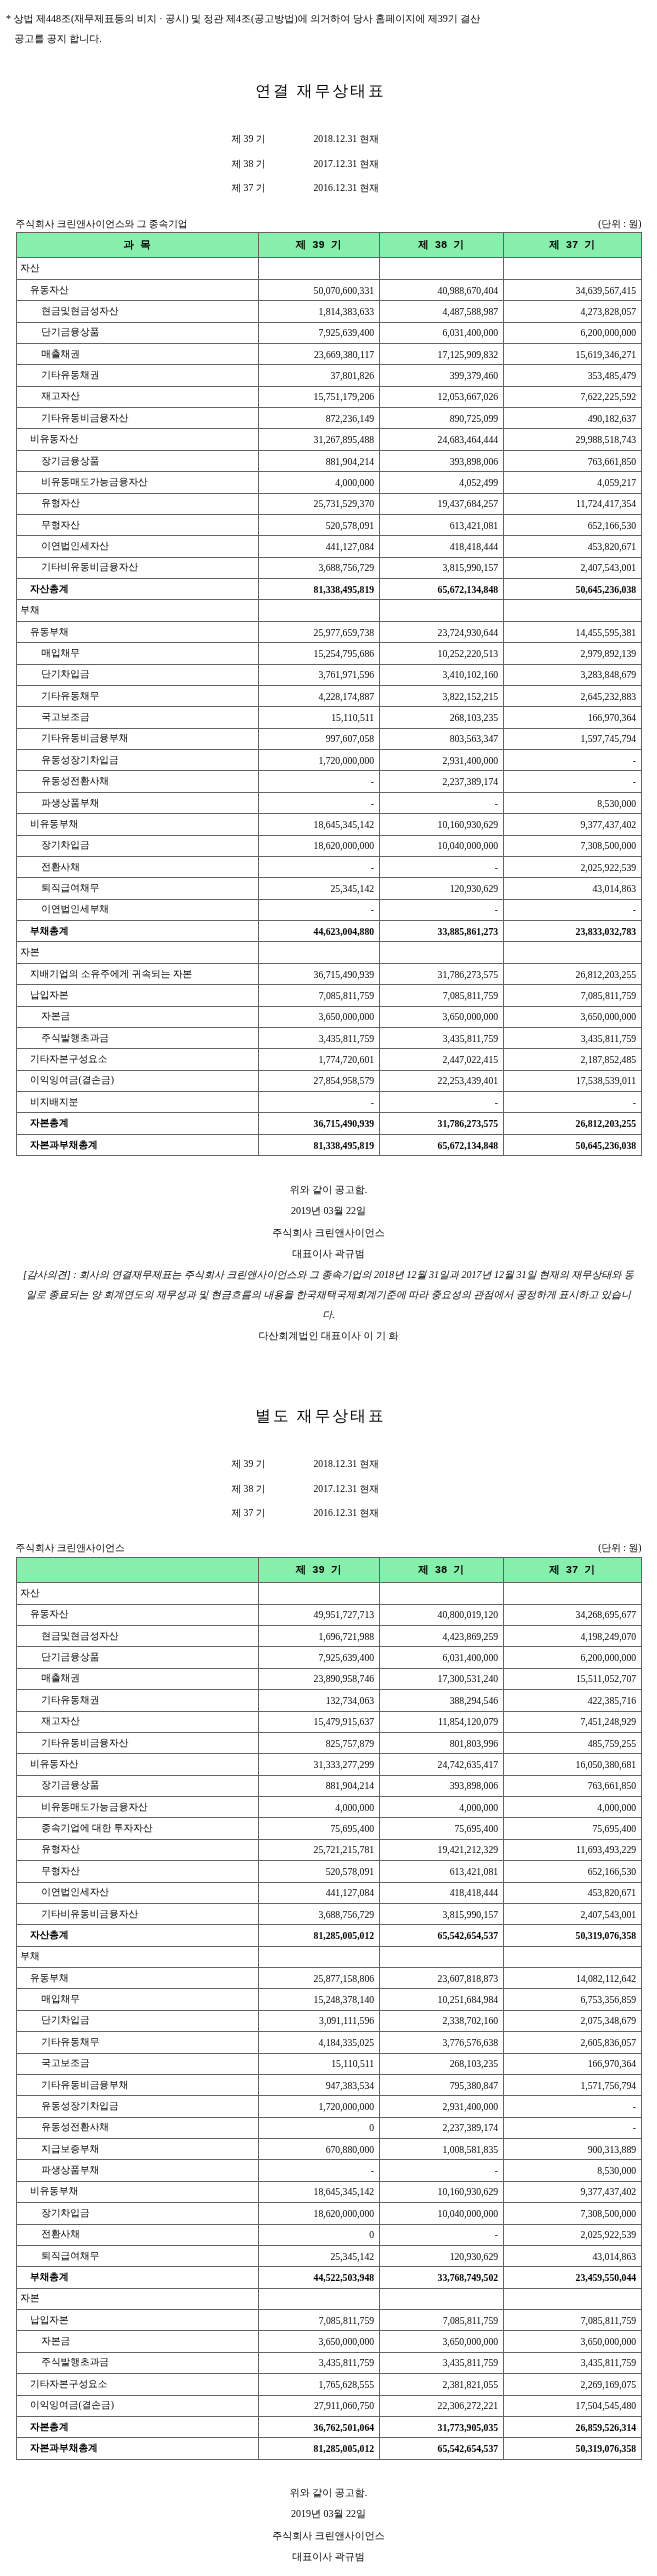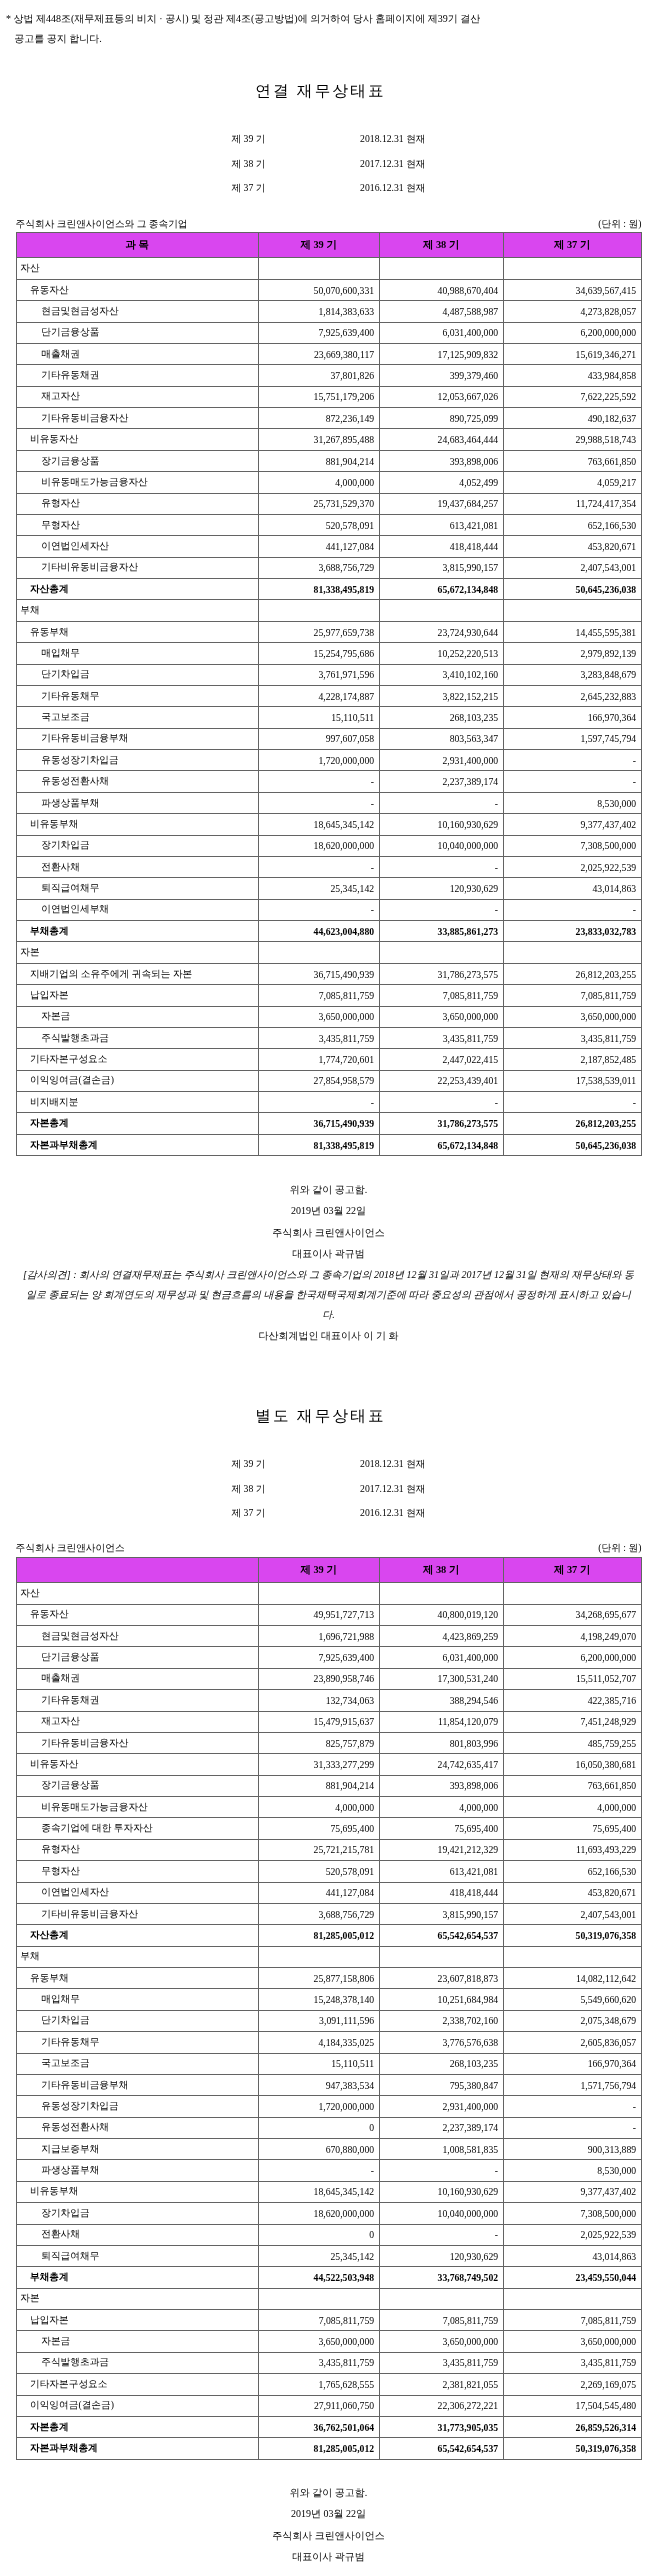--- a/index.html
+++ b/index.html
@@ -22,21 +22,21 @@
     letter-spacing: 2.2px;
     margin: 33px 16px 25px 0;
   }
   .periods { margin: 0 auto 16.4px auto; width: 313px; }
   .period-line {
     display: flex;
     justify-content: center;
     line-height: 2.55;
   }
   .period-line .plabel { width: 82px; text-align: left; }
-  .period-line .pdate  { width: 112px; text-align: right; }
+  .period-line .pdate  { width: 112px; text-align: left; }
   .meta-line {
     display: flex;
     justify-content: space-between;
     align-items: flex-end;
     margin: 0 15.6px 1.5px 15.6px;
     font-size: 9.7px;
   }
   table.fs {
     border-collapse: collapse;
     table-layout: fixed;
@@ -49,25 +49,26 @@
   table.fs col.c2 { width: 124px; }
   table.fs col.c3 { width: 138px; }
   table.fs th, table.fs td {
     border: 0.7px solid #636363;
     padding: 3.7px 4.5px;
     height: 12.7px;
     overflow: hidden;
     white-space: nowrap;
   }
   table.fs th {
-    background: #d946ef;
+    background: #86efac;
     font-weight: bold;
     text-align: center;
     font-size: 10.4px;
     padding: 5.2px 4.5px;
+    font-family: Liberation Mono, monospace;
   }
   td.lab { text-align: left; }
   td.lab.ind0 { padding-left: 3.7px; }
   td.lab.ind1 { padding-left: 13.4px; }
   td.lab.ind2 { padding-left: 24.6px; }
   td.num { text-align: right; }
   tr.bold td { font-weight: bold; }
   .footer-block {
     text-align: center;
     margin: 22.3px 0 7.4px 0;
@@ -156,21 +157,21 @@
         <tr>
           <td class="lab ind2">매출채권</td>
           <td class="num">23,669,380,117</td>
           <td class="num">17,125,909,832</td>
           <td class="num">15,619,346,271</td>
         </tr>
         <tr>
           <td class="lab ind2">기타유동채권</td>
           <td class="num">37,801,826</td>
           <td class="num">399,379,460</td>
-          <td class="num">433,984,858</td>
+          <td class="num">353,485,479</td>
         </tr>
         <tr>
           <td class="lab ind2">재고자산</td>
           <td class="num">15,751,179,206</td>
           <td class="num">12,053,667,026</td>
           <td class="num">7,622,225,592</td>
         </tr>
         <tr>
           <td class="lab ind2">기타유동비금융자산</td>
           <td class="num">872,236,149</td>
@@ -546,21 +547,21 @@
         <tr>
           <td class="lab ind1">유동부채</td>
           <td class="num">25,877,158,806</td>
           <td class="num">23,607,818,873</td>
           <td class="num">14,082,112,642</td>
         </tr>
         <tr>
           <td class="lab ind2">매입채무</td>
           <td class="num">15,248,378,140</td>
           <td class="num">10,251,684,984</td>
-          <td class="num">5,549,660,620</td>
+          <td class="num">6,753,356,859</td>
         </tr>
         <tr>
           <td class="lab ind2">단기차입금</td>
           <td class="num">3,091,111,596</td>
           <td class="num">2,338,702,160</td>
           <td class="num">2,075,348,679</td>
         </tr>
         <tr>
           <td class="lab ind2">기타유동채무</td>
           <td class="num">4,184,335,025</td>

